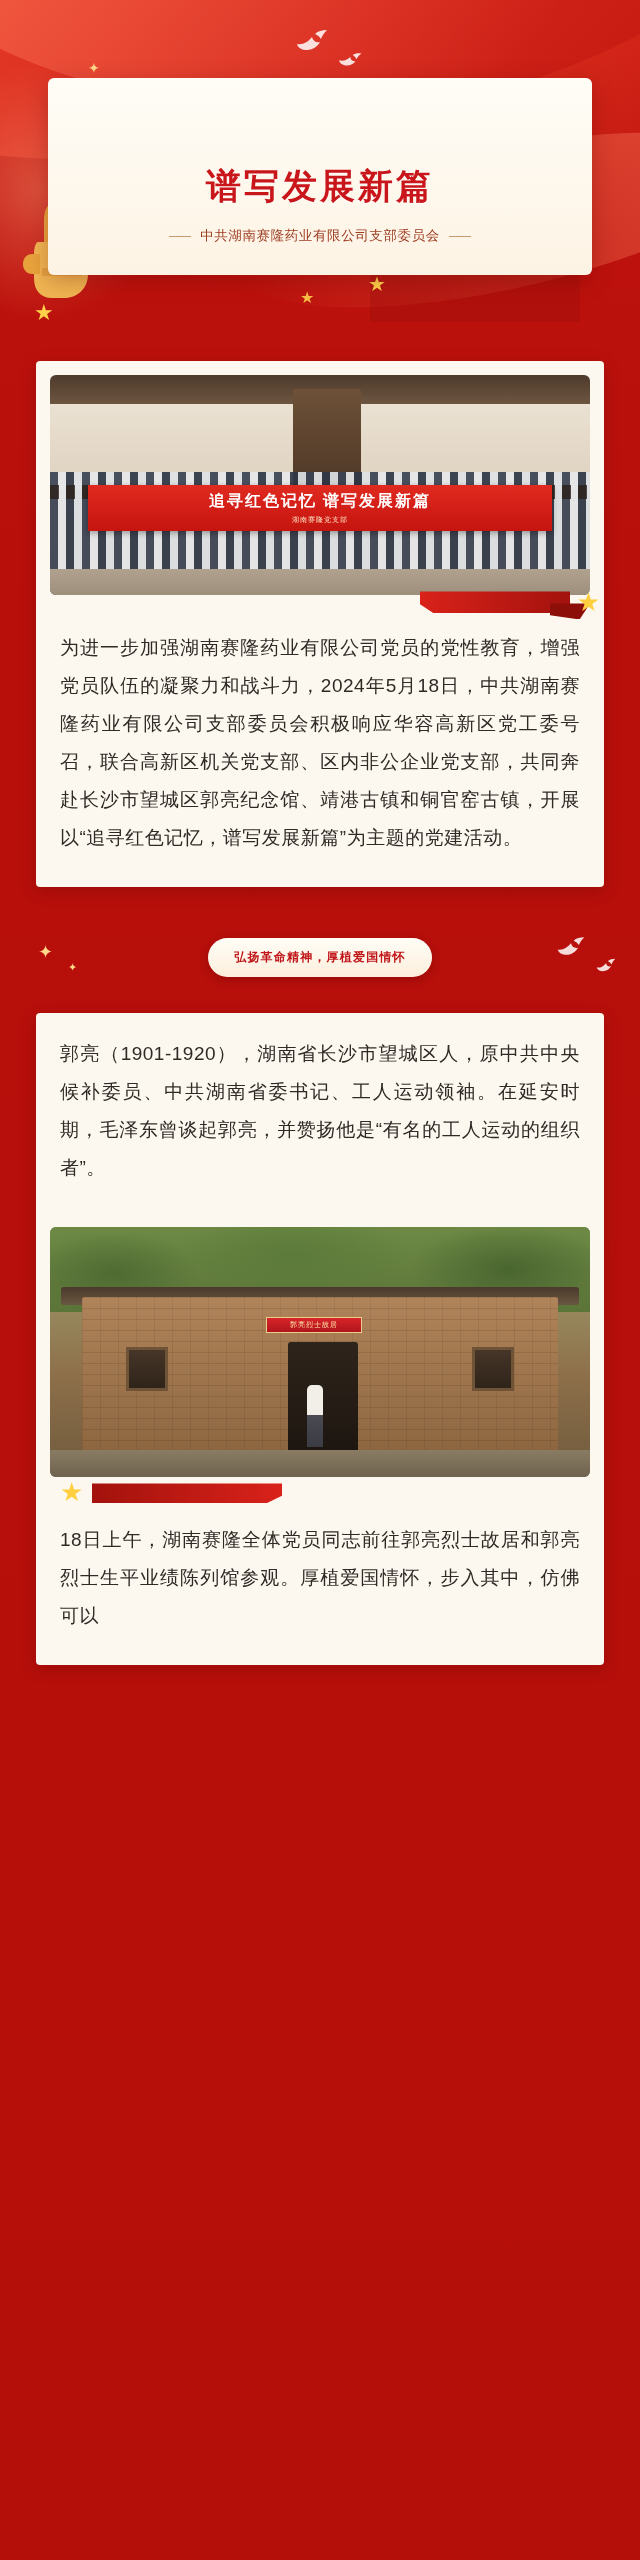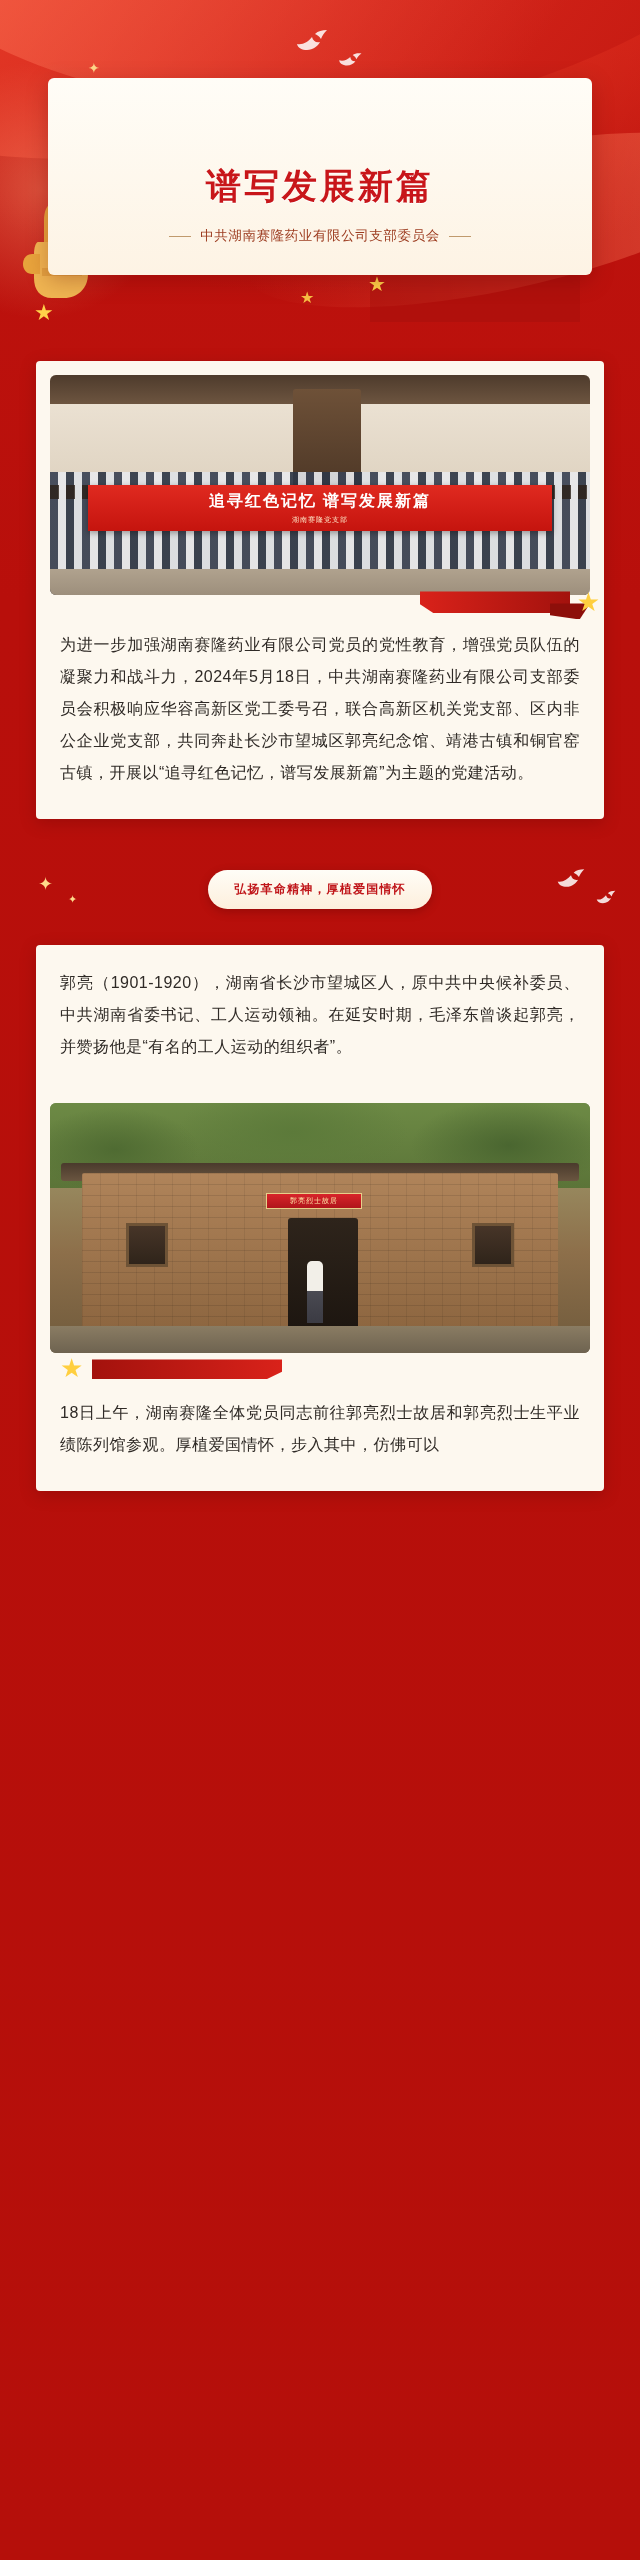--- a/index.html
+++ b/index.html
@@ -229,21 +229,21 @@
     position: absolute;
     right: 4px; top: 0;
     color: #ffcf3f;
     font-size: 26px;
     line-height: 1;
   }
 
   .body-text {
     padding: 6px 24px 30px;
     color: #2f2a26;
-    font-size: 16px;
+    font-size: 19px;
     line-height: 2.0;
     letter-spacing: .5px;
     text-align: justify;
     font-family: "Liberation Sans","DejaVu Sans",sans-serif;
   }
   .body-text.tight { padding-top: 22px; }
 
   
   .pill-row {
     position: relative;

